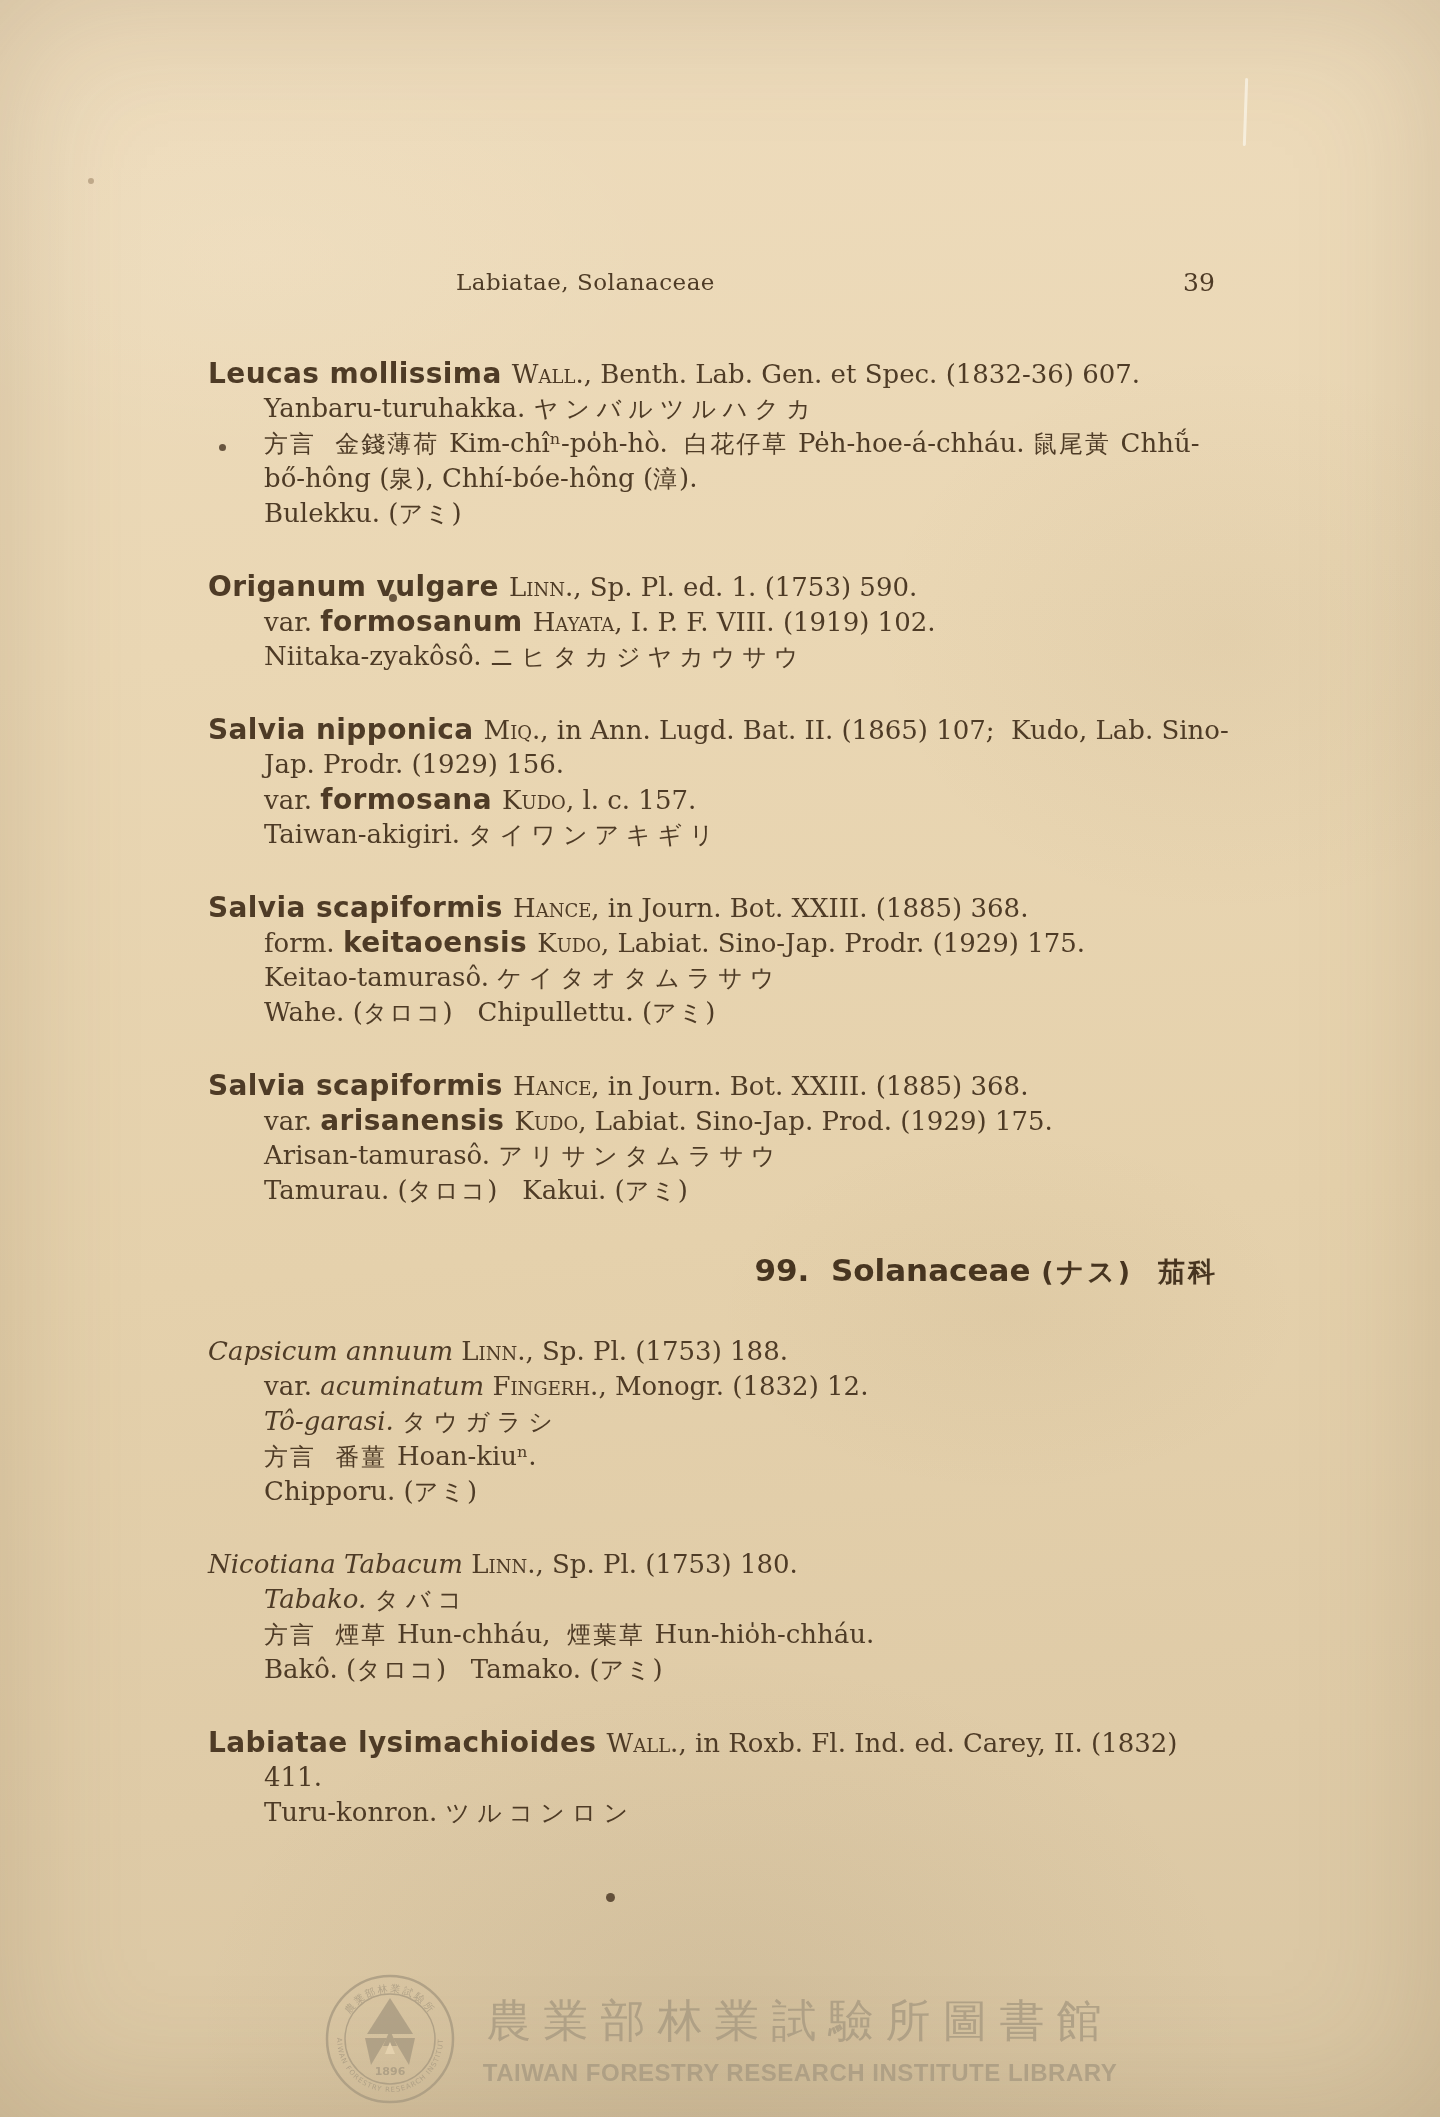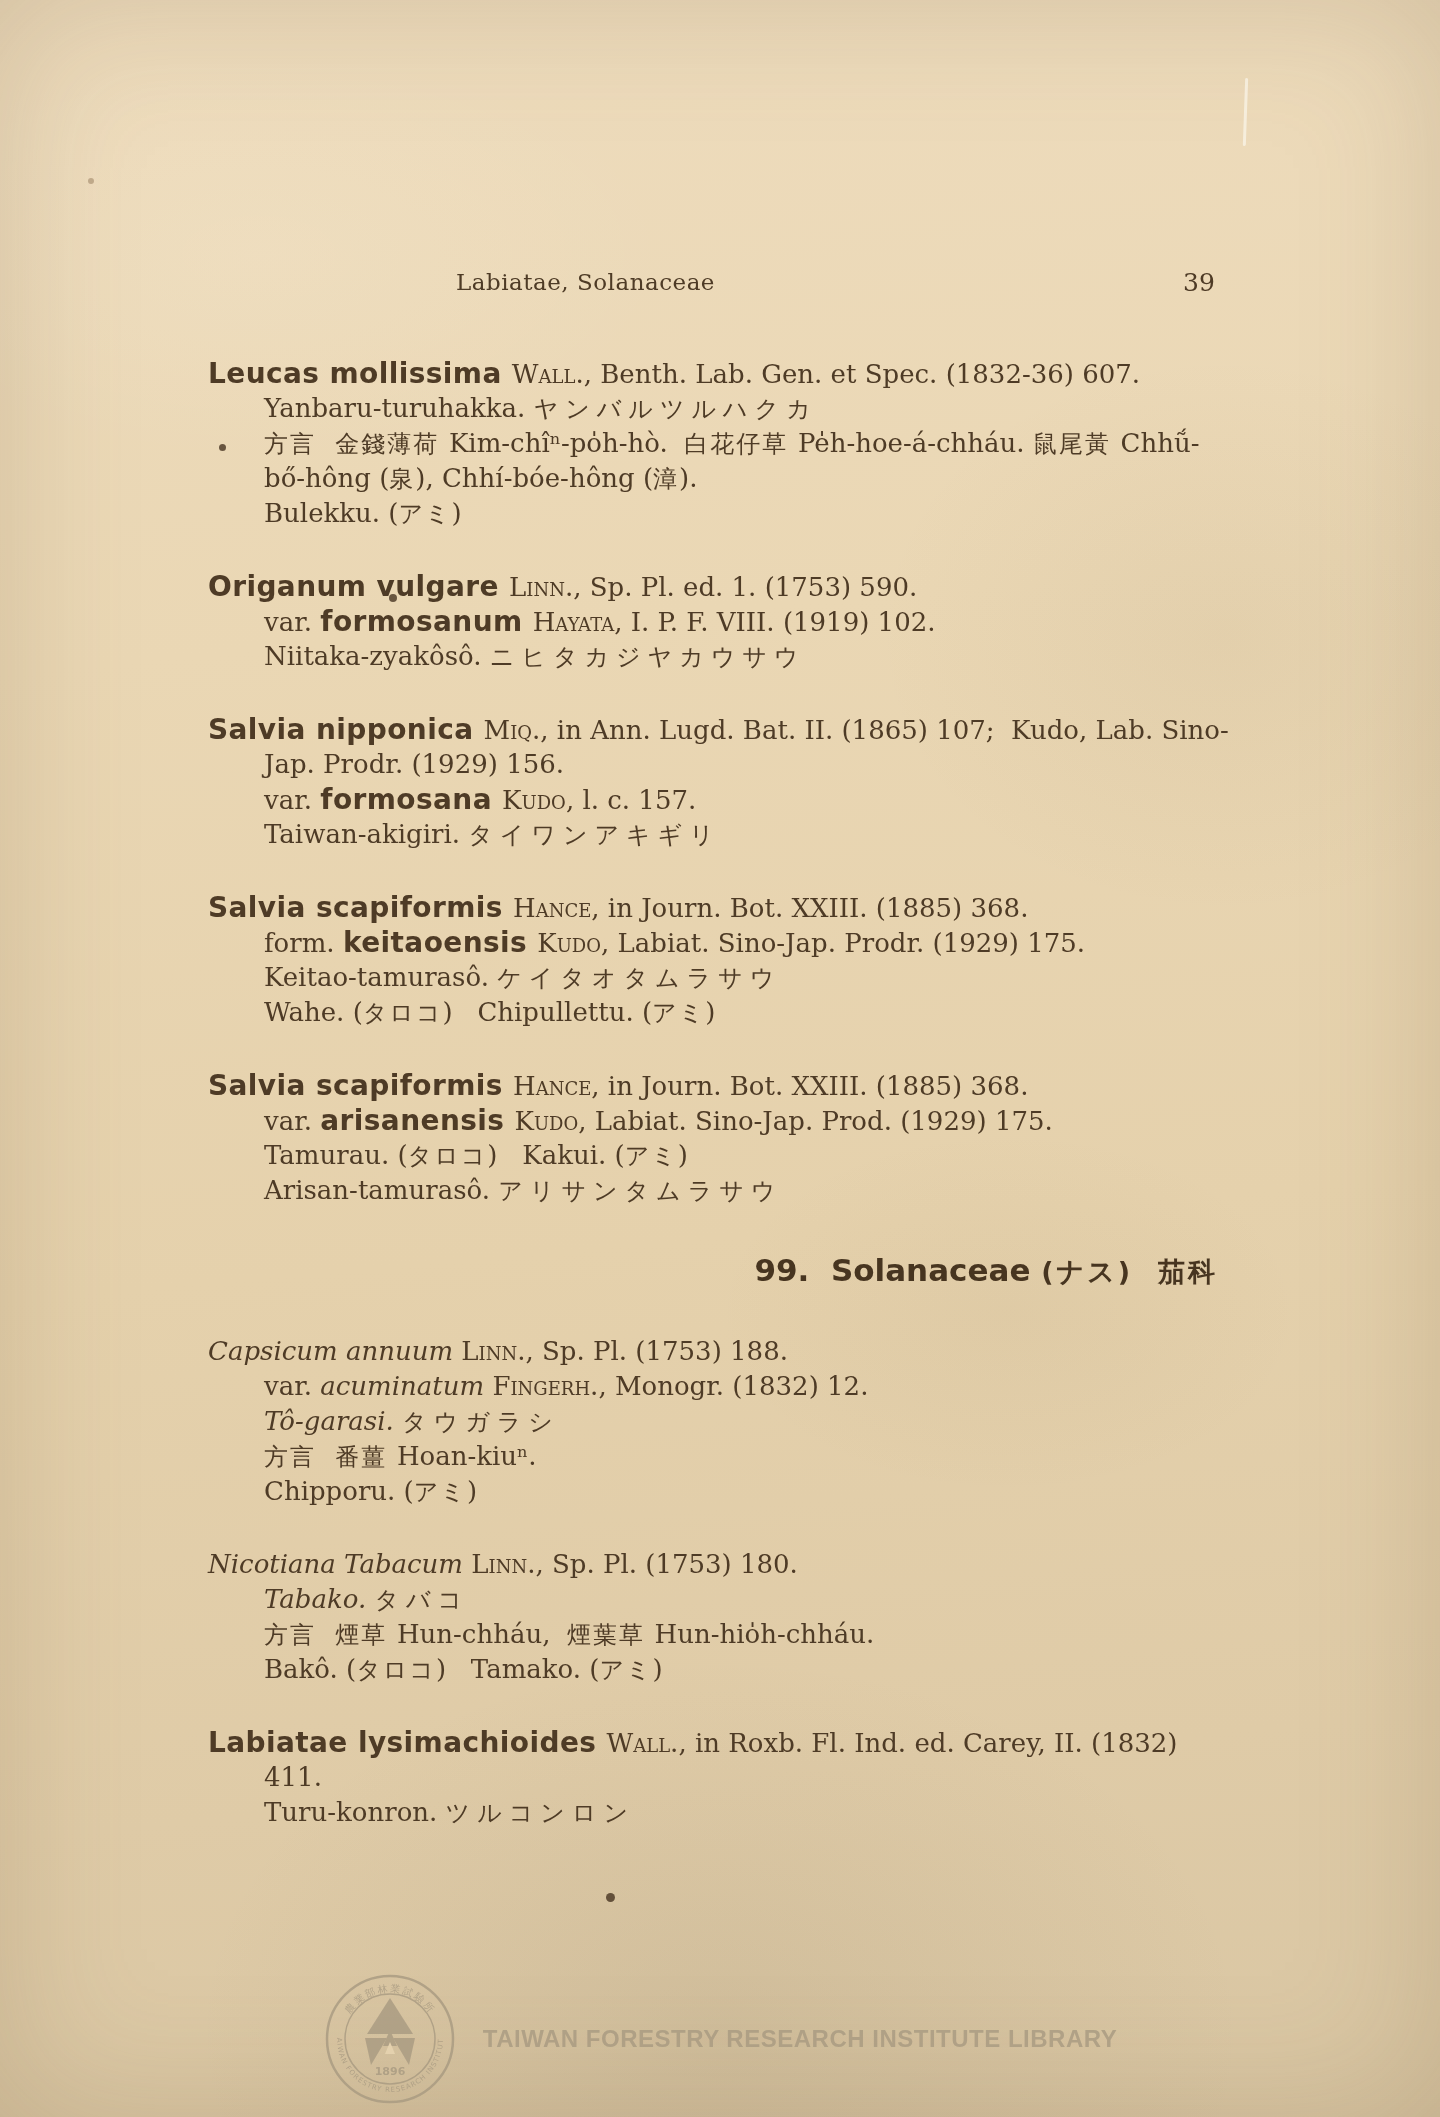--- a/index.html
+++ b/index.html
@@ -120,22 +120,22 @@
         </div>
         <div class="entry">
           <div class="line"><span class="run gen">Salvia scapiformis </span><span class="run sc">Hance</span><span class="run rm">, in Journ. Bot. XXIII. (1885) 368.</span></div>
           <div class="line ind"><span class="run rm">form. </span><span class="run gen">keitaoensis </span><span class="run sc">Kudo</span><span class="run rm">, Labiat. Sino-Jap. Prodr. (1929) 175.</span></div>
           <div class="line ind"><span class="run rm">Keitao-tamurasô. </span><span class="run kana">ケイタオタムラサウ</span></div>
           <div class="line ind"><span class="run rm">Wahe. (</span><span class="run cjk">タロコ</span><span class="run rm">)   Chipullettu. (</span><span class="run cjk">アミ</span><span class="run rm">)</span></div>
         </div>
         <div class="entry">
           <div class="line"><span class="run gen">Salvia scapiformis </span><span class="run sc">Hance</span><span class="run rm">, in Journ. Bot. XXIII. (1885) 368.</span></div>
           <div class="line ind"><span class="run rm">var. </span><span class="run gen">arisanensis </span><span class="run sc">Kudo</span><span class="run rm">, Labiat. Sino-Jap. Prod. (1929) 175.</span></div>
+          <div class="line ind"><span class="run rm">Arisan-tamurasô. </span><span class="run kana">アリサンタムラサウ</span></div>
           <div class="line ind"><span class="run rm">Tamurau. (</span><span class="run cjk">タロコ</span><span class="run rm">)   Kakui. (</span><span class="run cjk">アミ</span><span class="run rm">)</span></div>
-          <div class="line ind"><span class="run rm">Arisan-tamurasô. </span><span class="run kana">アリサンタムラサウ</span></div>
         </div>
       </div>
 
     <div class="heading"><span class="h-latin">99.  Solanaceae </span><span class="h-cjk">(ナス)  茄科</span></div>
 
     <div>
         <div class="entry">
           <div class="line"><span class="run it">Capsicum annuum </span><span class="run sc">Linn.</span><span class="run rm">, Sp. Pl. (1753) 188.</span></div>
           <div class="line ind"><span class="run rm">var. </span><span class="run it">acuminatum </span><span class="run sc">Fingerh.</span><span class="run rm">, Monogr. (1832) 12.</span></div>
           <div class="line ind"><span class="run it">Tô-garasi. </span><span class="run kana">タウガラシ</span></div>
@@ -171,20 +171,21 @@
       <g>
         <polygon points="67,26 44,62 90,62" fill="var(--wm)"></polygon>
         <polygon points="42,66 64,66 48,93" fill="var(--wm)"></polygon>
         <polygon points="92,66 70,66 86,93" fill="var(--wm)"></polygon>
         <polygon points="67,58 60,74 74,74" fill="var(--wm)"></polygon>
         <polygon points="67,70 62,82 72,82" fill="var(--paper)"></polygon>
       </g>
       <text x="67" y="103" font-size="11" font-family="DejaVu Sans, sans-serif" font-weight="bold" text-anchor="middle" fill="var(--wm)">1896</text>
     </svg>
     <div class="f-text">
+      <div class="f-cjk">農業部林業試驗所圖書館</div>
       <div class="f-en">TAIWAN FORESTRY RESEARCH INSTITUTE LIBRARY</div>
     </div>
   </div>
 
   <div class="streak"></div>
 
 <div class="speck" style="left: 219px; top: 444px; width: 7px; height: 7px;"></div>
     <div class="speck" style="left: 389px; top: 594px; width: 8px; height: 8px;"></div>
     <div class="speck" style="left: 606px; top: 1893px; width: 9px; height: 9px;"></div>
     <div class="speck faint" style="left: 88px; top: 178px; width: 6px; height: 6px;"></div>

